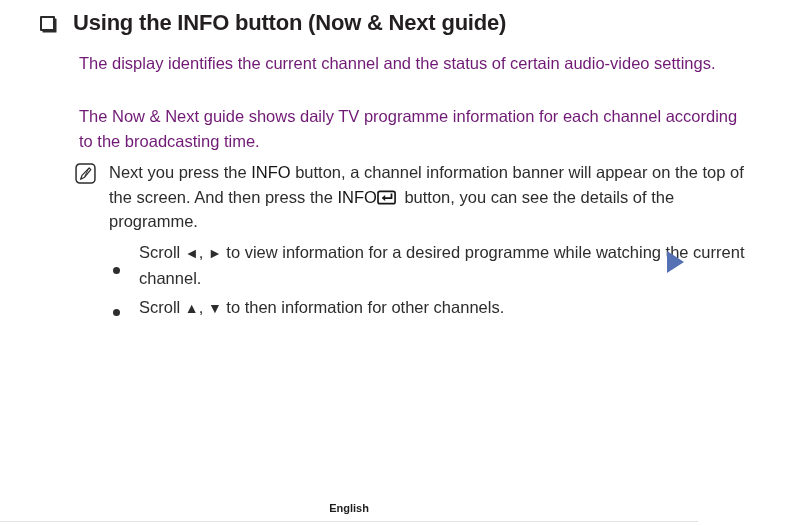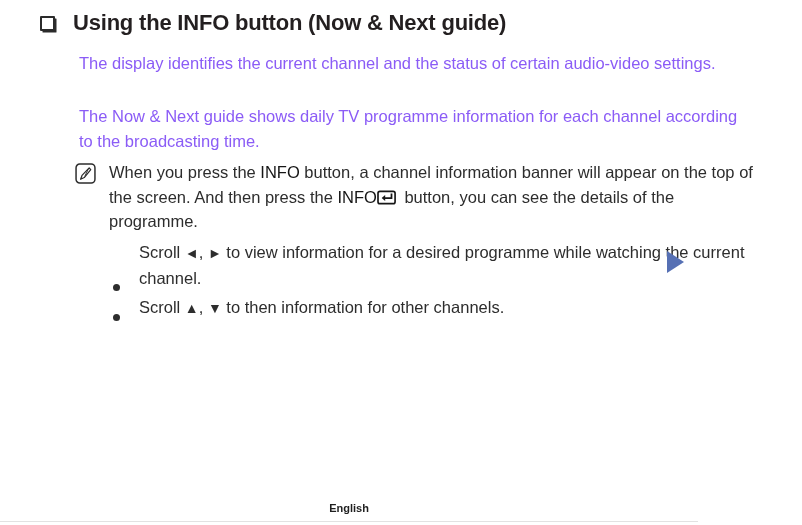--- a/index.html
+++ b/index.html
@@ -52,21 +52,21 @@
     color: #231f20;
   }
 
   
   .para {
     position: absolute;
     left: 79px;
     width: 672px;
     font-size: 16.5px;
     line-height: 25px;
-    color: #8b5cf6;
+    color: #701a75;
   }
   #para-1 { top: 51px; }
   #para-2 { top: 104px; }
 
   
   .note {
     position: absolute;
     left: 75px;
     top: 160px;
     width: 690px;
@@ -98,21 +98,21 @@
 
   
   .bullets {
     position: absolute;
     left: 113px;
     top: 240px;
     width: 650px;
   }
   .bullet-item {
     display: flex;
-    align-items: flex-end;
+    align-items: center;
     margin-bottom: 4px;
   }
   .bullet-dot {
     flex: 0 0 auto;
     width: 7px;
     height: 7px;
     border-radius: 50%;
     background: #2d2d2d;
     margin-top: 9px;
     margin-right: 19px;
@@ -173,21 +173,21 @@
 
   <div class="note">
     <span class="note-icon">
       <svg viewBox="0 0 24 24" width="21" height="21" aria-hidden="true">
         <rect x="1.2" y="1.2" width="21.6" height="21.6" rx="4.2" ry="4.2" fill="#ffffff" stroke="#2d2d2d" stroke-width="1.7"></rect>
         <path d="M16.2 5.6 L8.0 14.2 L6.4 18.6 L10.6 16.6 L18.0 7.6 Z" fill="#ffffff" stroke="#2d2d2d" stroke-width="1.4" stroke-linejoin="round"></path>
         <path d="M15.4 6.5 L11.2 15.2" stroke="#2d2d2d" stroke-width="1.1"></path>
         <path d="M6.4 18.6 L8.6 17.6 L7.4 16.2 Z" fill="#2d2d2d"></path>
       </svg>
     </span>
-    <span class="note-body"><span>When you press the </span><b>INFO</b><span> button, a channel information banner will appear on the top of the screen. And then press the </span><b>INFO</b><span class="enter-glyph"><svg viewBox="0 0 26 18" width="22" height="15" aria-hidden="true">
+    <span class="note-body"><span>Next you press the </span><b>INFO</b><span> button, a channel information banner will appear on the top of the screen. And then press the </span><b>INFO</b><span class="enter-glyph"><svg viewBox="0 0 26 18" width="22" height="15" aria-hidden="true">
             <rect x="1" y="1.6" width="20.5" height="14.8" rx="2.4" ry="2.4" fill="#ffffff" stroke="#161616" stroke-width="2"></rect>
             <path d="M17.2 5.2 L17.2 9.6 L8.8 9.6" fill="none" stroke="#161616" stroke-width="2.1" stroke-linecap="square"></path>
             <path d="M9.6 6.1 L5.4 9.6 L9.6 13.1 Z" fill="#161616"></path>
           </svg></span><span> button, you can see the details of the programme.</span></span>
   </div>
 
   <div class="bullets">
 
     <div class="bullet-item">
       <span class="bullet-dot"></span>

